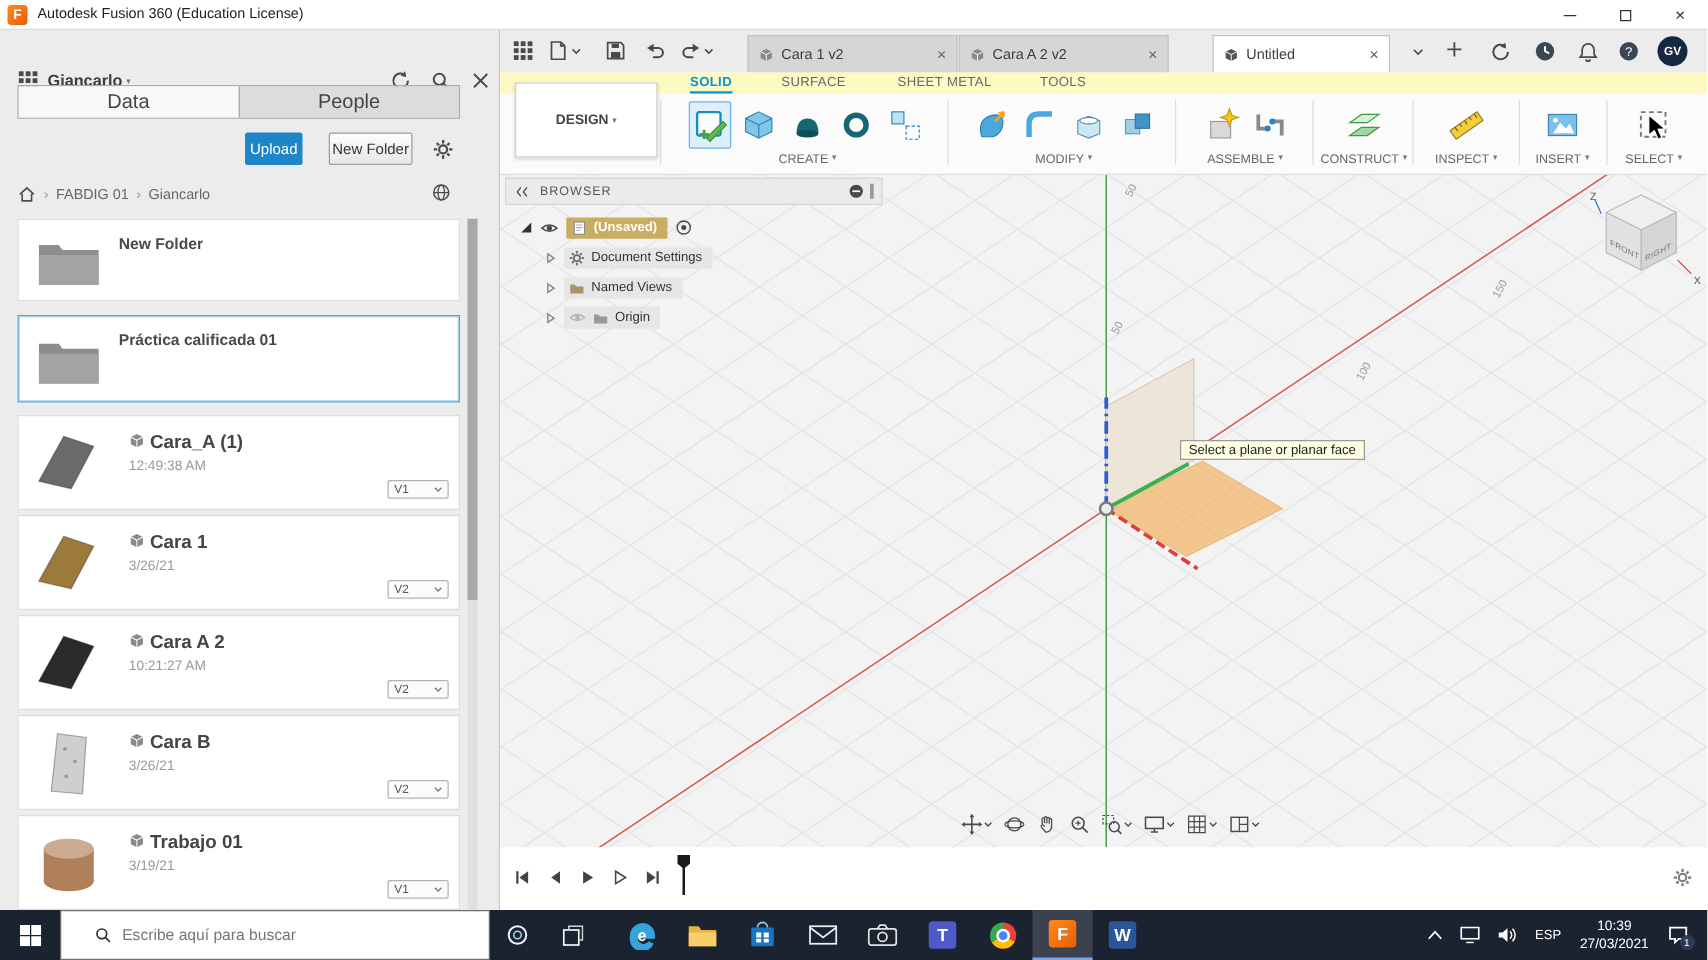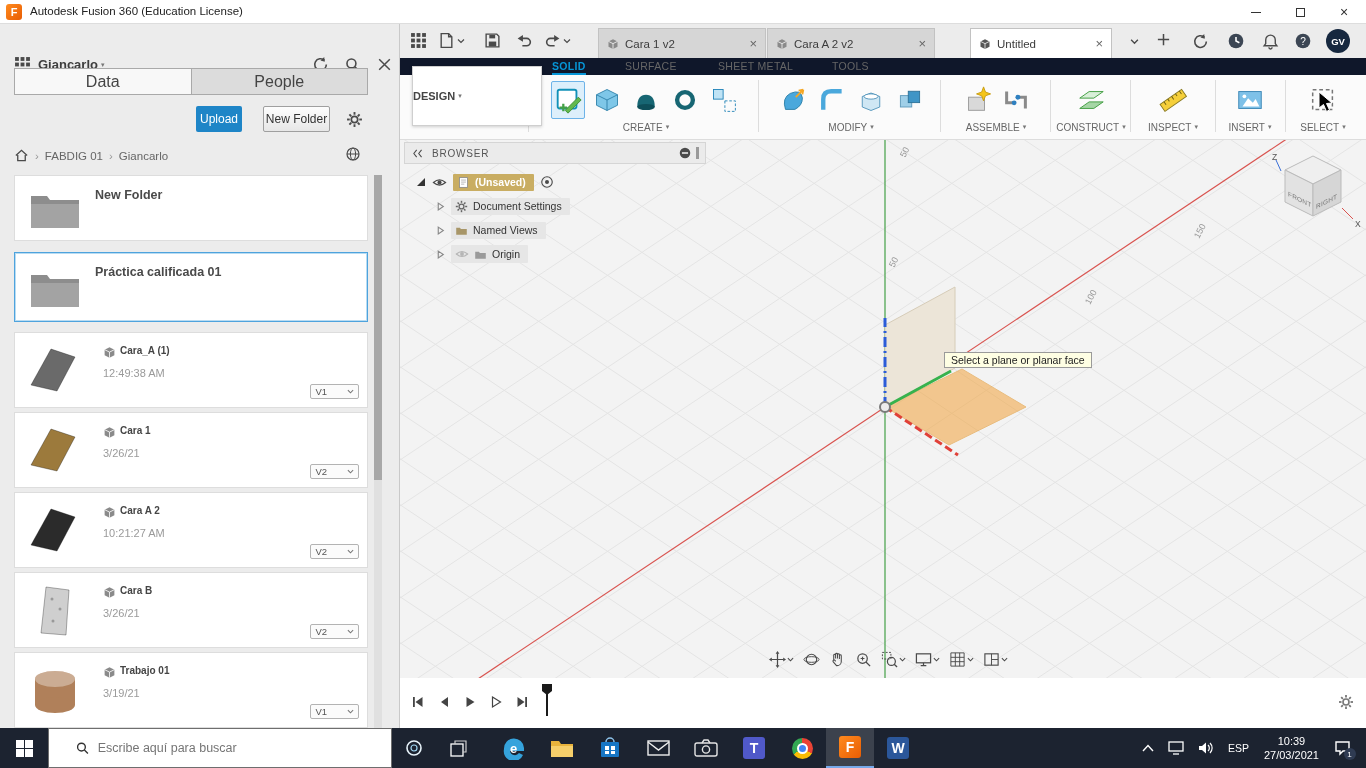--- a/index.html
+++ b/index.html
@@ -28,41 +28,41 @@
 #dp-tabs .seg.active{background:#f8f8f8}
 #dp-tabs .seg.inactive{background:#dcdcdc;border-left:1px solid #a9a9a9}
 #btn-upload{position:absolute;left:196px;top:82px;width:46px;height:26px;background:#1e85c7;color:#fff;border:none;font-size:12px;border-radius:2px}
 #btn-newfolder{position:absolute;left:263px;top:82px;width:67px;height:26px;background:linear-gradient(#fdfdfd,#e7e7e7);border:1px solid #9f9f9f;font-size:12px;color:#333;border-radius:2px}
 #breadcrumb{position:absolute;left:14px;top:124px;display:flex;align-items:center;gap:6px;font-size:11.5px;color:#666}
 .card{position:absolute;left:14px;width:354px;background:#fff;border:1px solid #ddd}
 .card.selected{border:1px solid #4ea3dd;box-shadow:0 0 0 1px #b9dcf2 inset}
 .foldname{position:absolute;left:80px;top:12px;font-size:12.5px;font-weight:bold;color:#4a4a4a}
 .fthumb{position:absolute;left:10px;top:8px;width:60px;height:60px}
 .fcube{position:absolute;left:88px;top:13px}
-.fname{position:absolute;left:105px;top:12px;font-size:10px;font-weight:bold;color:#454545}
+.fname{position:absolute;left:105px;top:12px;font-size:15px;font-weight:bold;color:#454545}
 .fmeta{position:absolute;left:88px;top:34px;font-size:11px;color:#9a9a9a}
 .fver{position:absolute;right:8px;bottom:8px;border:1px solid #b3b3b3;border-radius:2px;padding:1px 4px;font-size:9.5px;color:#555;display:flex;align-items:center;gap:20px;background:#fbfbfb}
 #dp-scroll{position:absolute;left:374px;top:151px;width:8px;height:553px;background:#e0e0e0}
 #dp-thumb{position:absolute;left:0;top:0;width:8px;height:305px;background:#a8a8a8}
 
 
 #main{position:absolute;left:400px;top:24px;width:966px;height:704px;background:#fff}
 #toolbar{position:absolute;top:0;left:0;width:966px;height:34px;background:#ececec}
 .tbic{position:absolute;top:8px}
 .dtab{position:absolute;top:4px;height:30px;background:#d6d6d6;border:1px solid #c2c2c2;border-bottom:none;display:flex;align-items:center;padding:0 8px;gap:6px;font-size:11.5px;color:#3c3c3c}
 .dtab.active{background:#fff}
 .tclose{font-size:13px;color:#666;margin-left:auto;padding-left:6px}
 .circbtn{position:absolute;top:7px;width:20px;height:20px;display:flex;align-items:center;justify-content:center}
 #avatar{position:absolute;left:926px;top:5px;width:24px;height:24px;border-radius:50%;background:#16283f;color:#fff;font-size:9.5px;font-weight:bold;display:flex;align-items:center;justify-content:center}
 
-#ribbontabs{position:absolute;top:34px;left:0;width:966px;height:17px;background:#0f172a}
+#ribbontabs{position:absolute;top:34px;left:0;width:966px;height:17px;background:#fef9c3}
 .rtab{position:absolute;top:2px;font-size:10.5px;color:#666;letter-spacing:.3px}
 .rtab.active{color:#0696d7;font-weight:bold;border-bottom:2px solid #0696d7;padding-bottom:1px}
 #ribbon{position:absolute;top:51px;left:0;width:966px;height:65px;background:#fbfbfb;border-bottom:1px solid #ddd}
-#designbox{position:absolute;left:12px;top:42px;width:130px;height:60px;background:#fff;border:1px solid #cfcfcf;box-shadow:0 1px 3px rgba(0,0,0,.18);display:flex;align-items:center;font-size:11px;font-weight:bold;color:#444;z-index:3}
+#designbox{position:absolute;left:12px;top:42px;width:114px;height:60px;background:#fff;border:1px solid #cfcfcf;box-shadow:0 1px 3px rgba(0,0,0,.18);display:flex;align-items:center;justify-content:center;font-size:11px;font-weight:bold;color:#444;z-index:3}
 .rgroup{position:absolute;top:51px;height:64px;text-align:center}
 .rtools{height:46px;display:flex;align-items:center;justify-content:center;gap:5px;padding-top:3px}
 .rbtn{display:flex;align-items:center;justify-content:center;width:34px;height:38px}
 .rbtn.hl{border:1px solid #6db3e8;background:#ddeffb;border-radius:2px}
 .rlabel{font-size:10px;color:#666;margin-top:1px}
 .rsep{position:absolute;top:56px;width:1px;height:52px;background:#ddd}
 
 #canvas{position:absolute;top:116px;left:0;width:966px;height:538px;background:#f3f3f3;overflow:hidden}
 #scene{position:absolute;left:0;top:0}
 #gridlines line{stroke:#e4e4e4;stroke-width:1}

